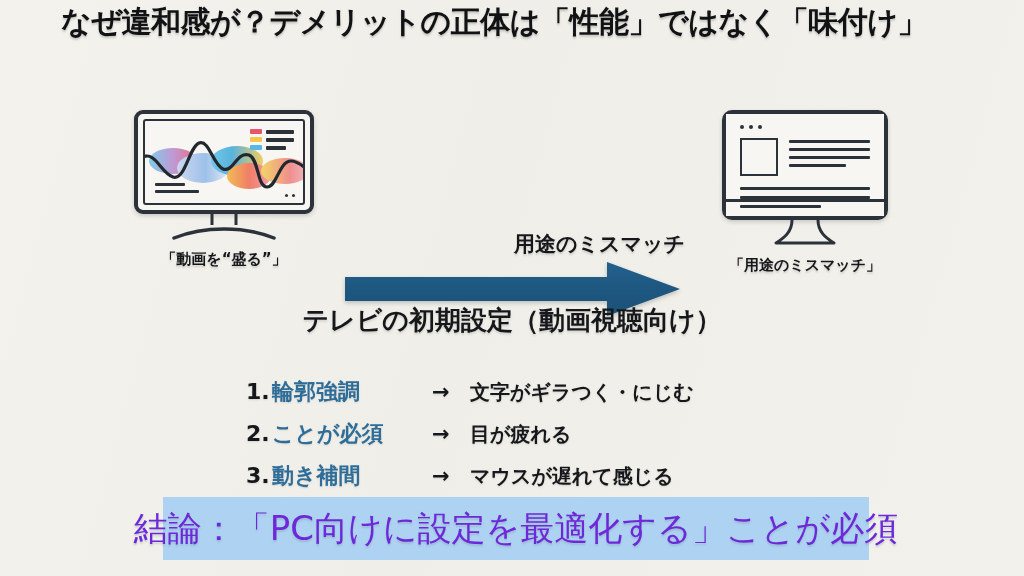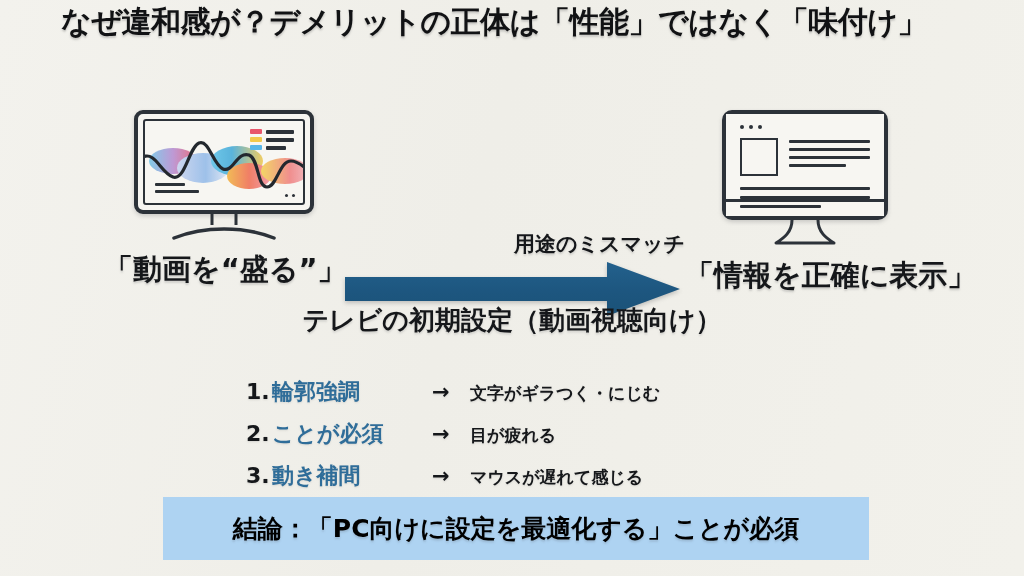--- a/index.html
+++ b/index.html
@@ -153,21 +153,21 @@
     border-top: 3px solid #2c3239;
     box-sizing: border-box;
   }
   .mon-stand { position: absolute; left: 0; top: 110px; width: 166px; height: 26px; }
 
   .caption {
     position: absolute;
     top: 140px;
     width: 240px;
     text-align: center;
-    font-size: 29px;
+    font-size: 15px;
     font-weight: 700;
     color: #15171a;
     text-shadow: 0 2px 2px rgba(140,140,140,0.35);
     white-space: nowrap;
   }
   .device.left .caption  { left: -30px; }
   .device.right .caption { left: -37px; top: 146px; }
 
   
   .arrow-wrap {
@@ -225,40 +225,40 @@
     width: 160px; flex: none;
     text-shadow: 0 1px 2px rgba(150,150,150,0.25);
     margin-top: 28px;
   }
   .row-arrow {
     font-size: 21px; font-weight: 700; color: #15171a;
     width: 38px; flex: none;
     text-shadow: 0 1px 2px rgba(150,150,150,0.30);
   }
   .row-effect {
-    font-size: 17px; font-weight: 700; color: #15171a;
+    font-size: 20px; font-weight: 700; color: #15171a;
     text-shadow: 0 1px 2px rgba(150,150,150,0.30);
   }
 
   
   .banner {
     position: absolute;
     left: 163px;
     top: 497px;
     width: 706px;
     height: 63px;
     background: #aed3f2;
     display: flex;
     align-items: center;
     justify-content: center;
   }
   .banner-text {
-    font-size: 25px;
-    font-weight: 700;
-    color: #000000;
+    font-size: 34px;
+    font-weight: 400;
+    color: #6d28d9;
     text-shadow: 0 2px 2px rgba(120,140,160,0.35);
     white-space: nowrap;
   }
 </style>
 </head>
 <body>
 
 <div class="slide">
 
   <div class="title">なぜ違和感が？デメリットの正体は「性能」ではなく「味付け」</div>
@@ -384,21 +384,21 @@
             </div>
           </div>
           <div class="mon-bezel"></div>
         </div>
       </div>
 
       <svg class="mon-stand" viewBox="0 0 166 26">
         <path d="M70 0 C 70 12, 62 18, 54 23 L112 23 C 104 18, 96 12, 96 0" stroke="#2c3239" stroke-width="3" fill="none" stroke-linejoin="round"></path>
       </svg>
 
-      <div class="caption">「情報を正確に表示」</div>
+      <div class="caption">「用途のミスマッチ」</div>
     </div>
   </div>
 
   <div class="section-title">テレビの初期設定（動画視聴向け）</div>
 
   <div class="list">
     <div class="list-row">
       <span class="row-num">1.</span>
       <span class="row-term">輪郭強調</span>
       <span class="row-arrow">→</span>

